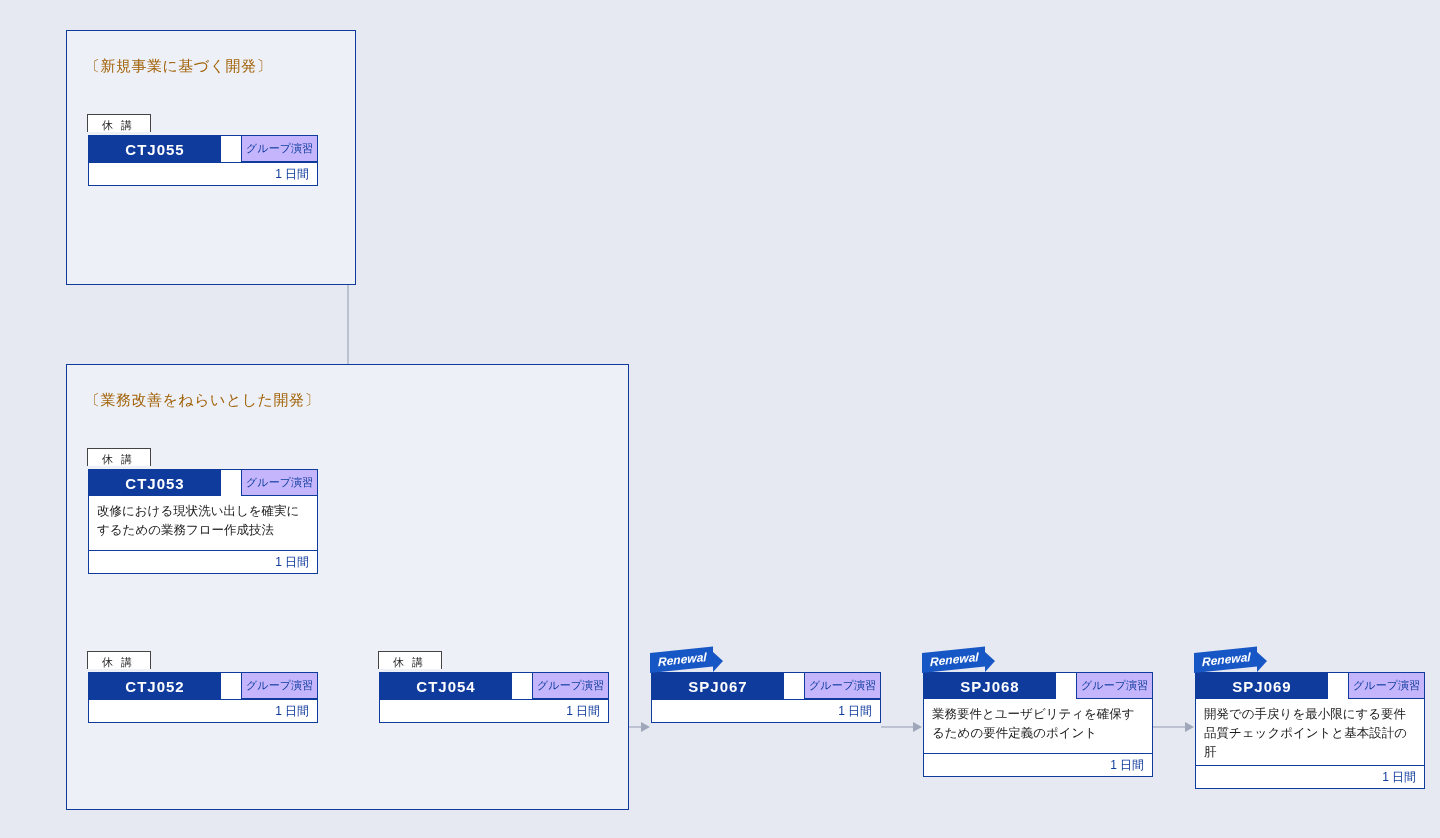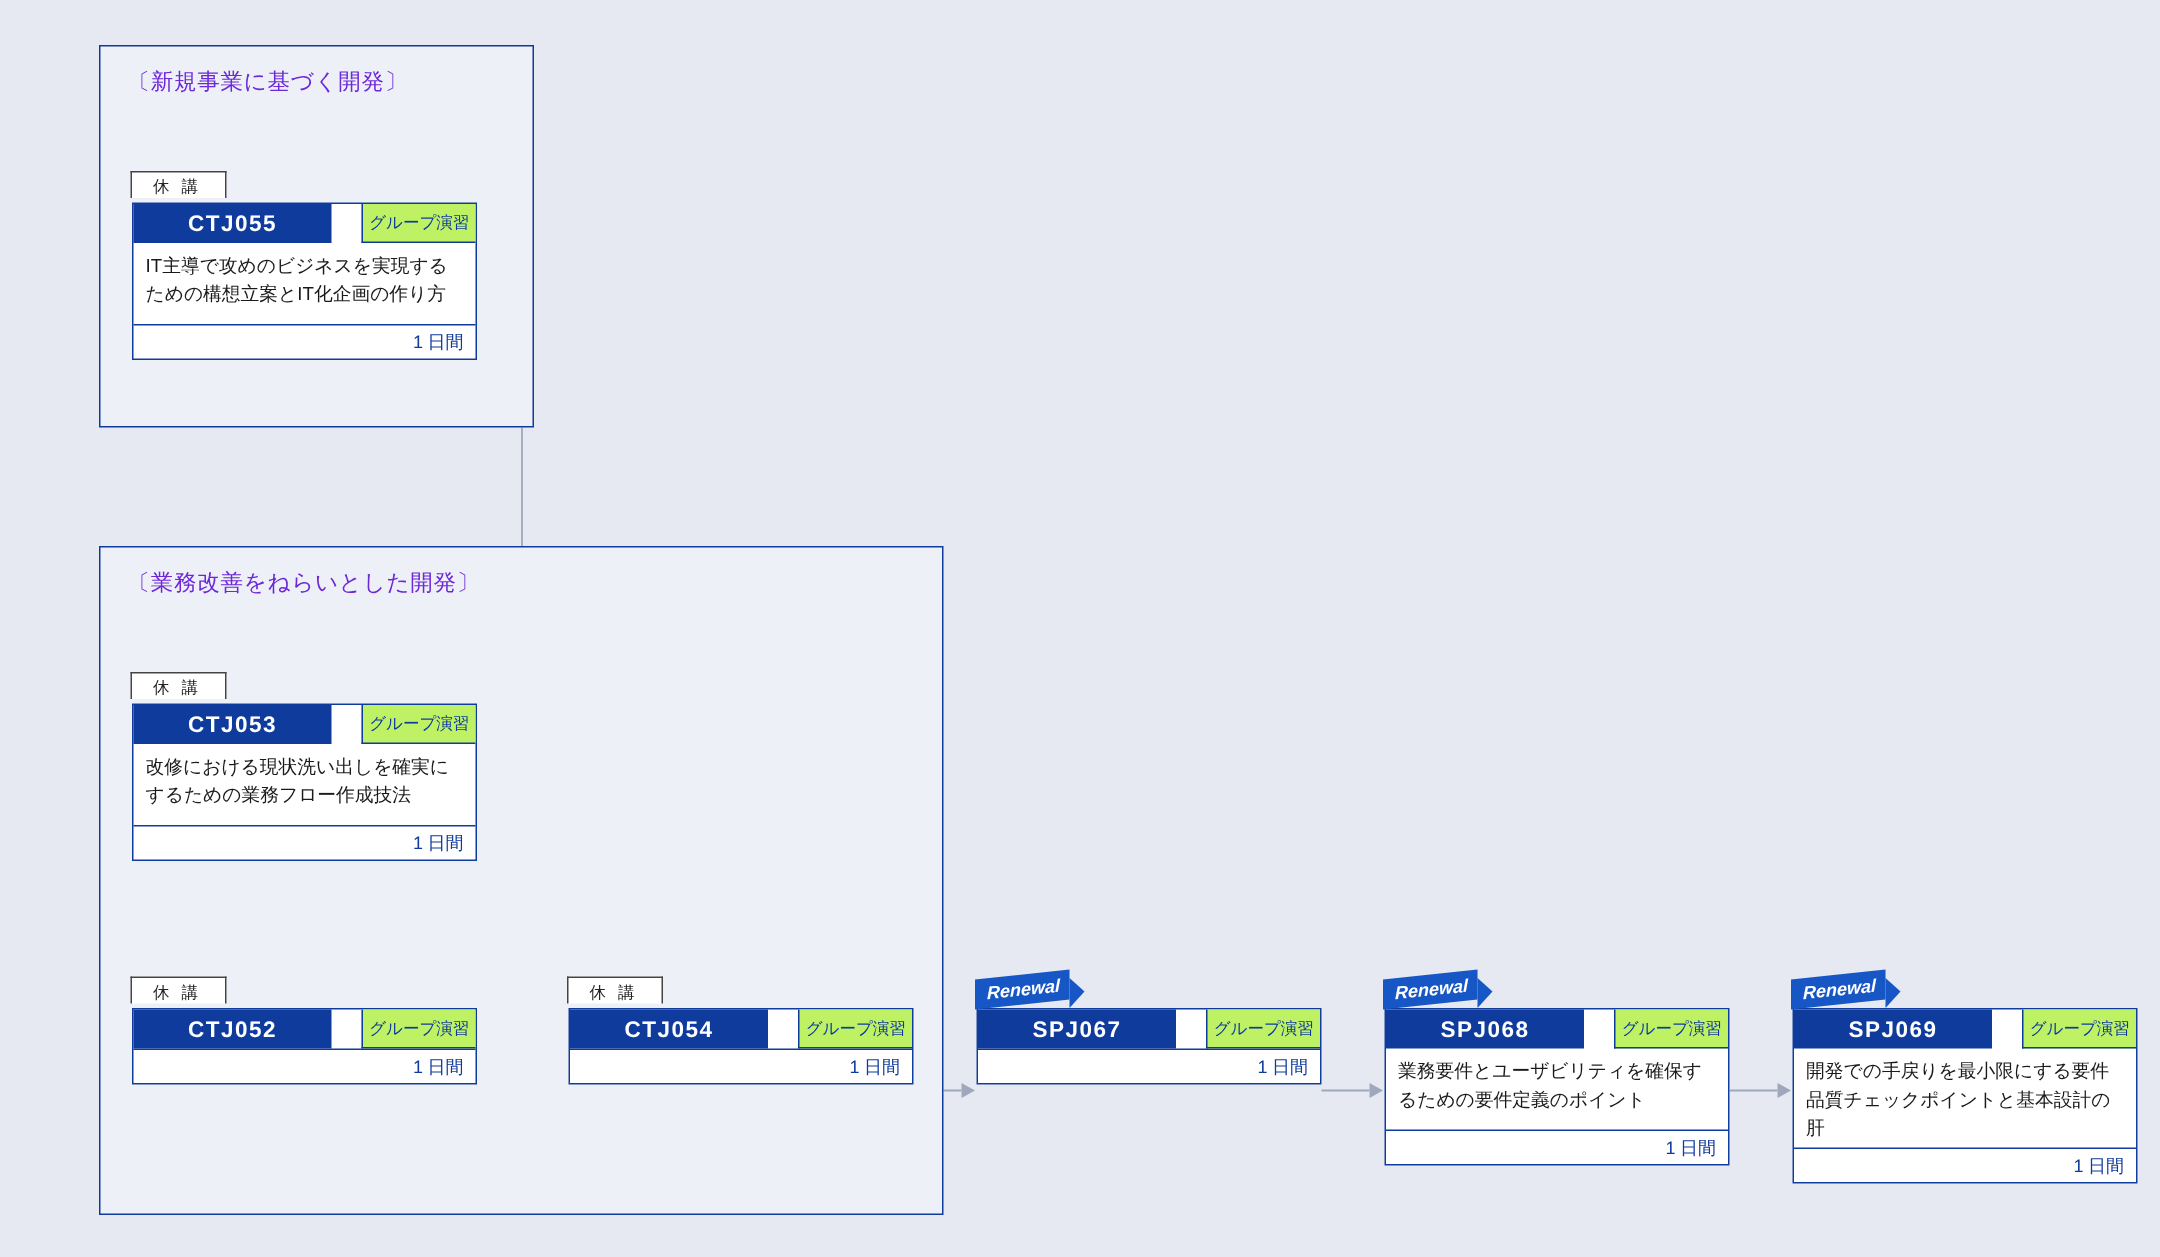--- a/index.html
+++ b/index.html
@@ -13,22 +13,22 @@
   }
   .group-box{
     position:absolute;
     border:1px solid #0F3B9C;
     background:#EEF0F7;
     padding:14px 18px 18px;
     box-sizing:border-box;
   }
   .group-title{
     font-size:15px;
-    color:#6d28d9;
-    margin:0 0 16px;
+    color:#a16207;
+    margin:12px 0 16px;
     font-weight:normal;
     letter-spacing:0.5px;
   }
   .card{
     position:absolute;
     width:230px;
     background:#FFFFFF;
     border:1px solid #0F3B9C;
     box-sizing:border-box;
   }
@@ -44,21 +44,21 @@
     color:#FFFFFF;
     font-size:15px;
     font-weight:bold;
     display:flex;
     align-items:center;
     justify-content:center;
     letter-spacing:1px;
   }
   .card-tag{
     width:76px;
-    background:#bef264;
+    background:#c4b5fd;
     color:#0F3B9C;
     font-size:11px;
     display:flex;
     align-items:center;
     justify-content:center;
     border-left:1px solid #0F3B9C;
     border-bottom:1px solid #0F3B9C;
     box-sizing:border-box;
   }
   .card-body{
@@ -163,21 +163,20 @@
 <div class="group-box" style="left:66px;top:364px;width:563px;height:446px;">
   <div class="group-title">〔業務改善をねらいとした開発〕</div>
 </div>
 
 <div class="card" style="left:88px;top:135px;">
   <div class="badge">休講</div>
   <div class="card-header">
     <div class="card-code">CTJ055</div>
     <div class="card-tag">グループ演習</div>
   </div>
-  <div class="card-body">IT主導で攻めのビジネスを実現するための構想立案とIT化企画の作り方</div>
   <div class="card-footer">
       <span class="dur-num">1</span>
       <span>日間</span>
     </div>
 </div>
 
 <div class="card" style="left:88px;top:469px;">
   <div class="badge">休講</div>
   <div class="card-header">
     <div class="card-code">CTJ053</div>

